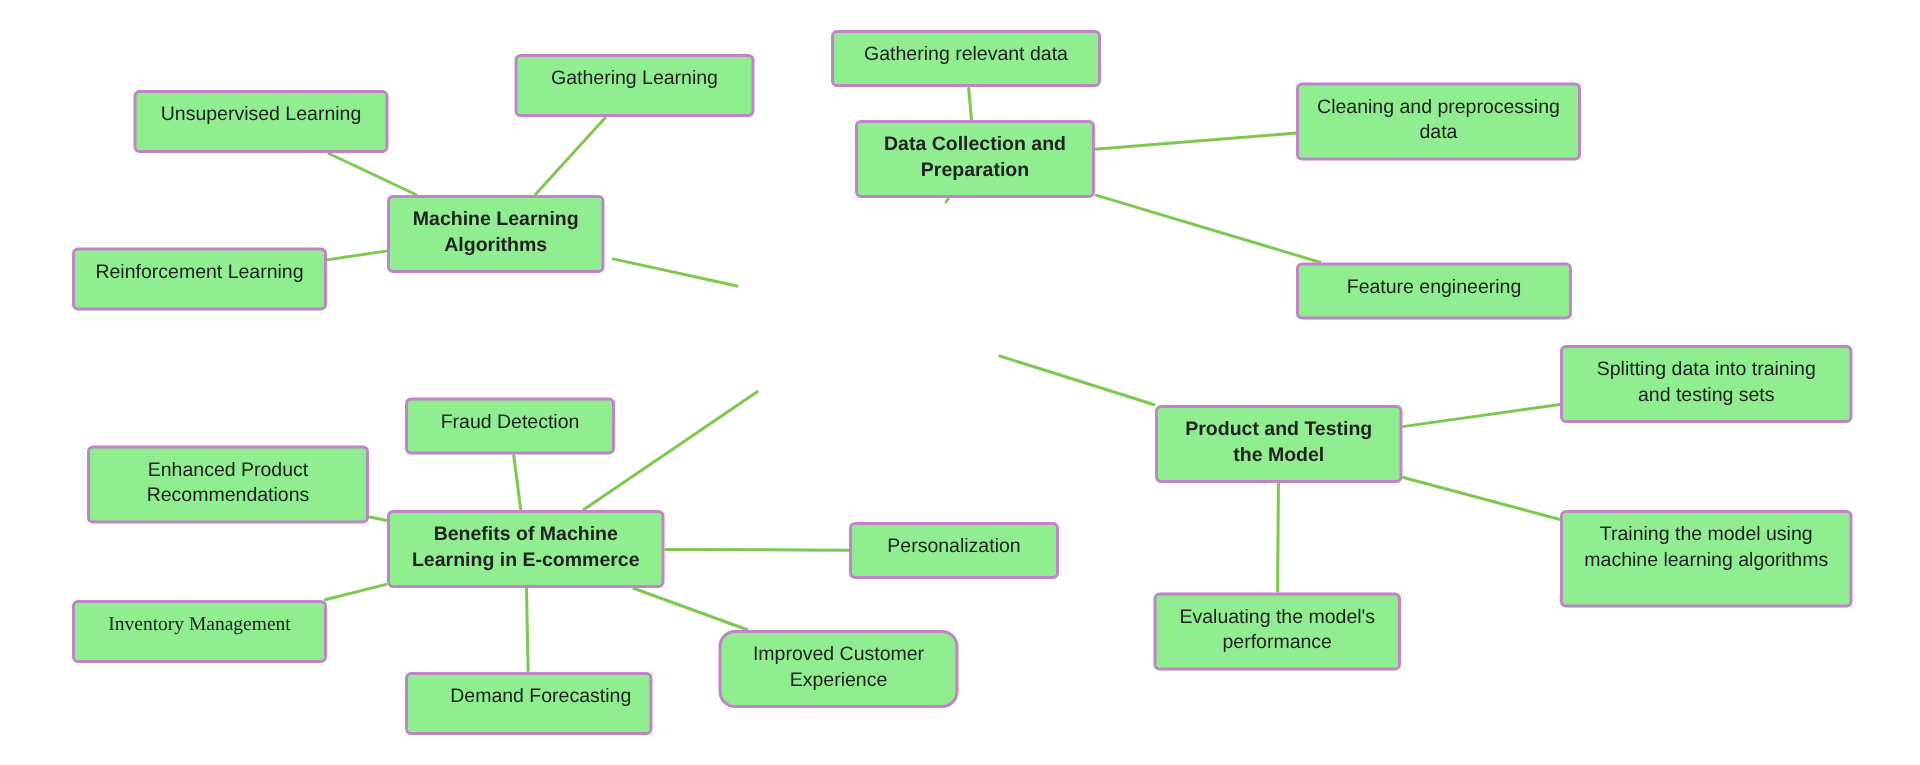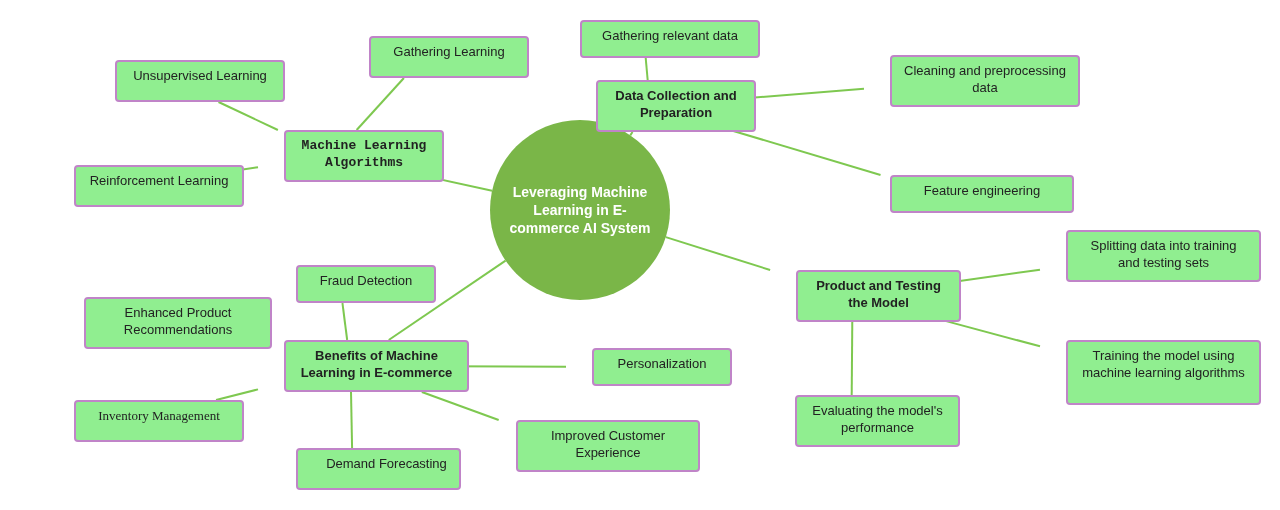--- a/index.html
+++ b/index.html
@@ -39,21 +39,20 @@
     .node {
       position: absolute;
       background: #90ee90;
       border: 2px solid #c084c8;
       border-radius: 4px;
       padding: 6px 10px;
       font-size: 13px;
       text-align: center;
       color: #222;
       line-height: 1.3;
-      margin-left: 26px;
     }
     .node.mid {
       background: #90ee90;
       border: 2px solid #c084c8;
       font-weight: bold;
     }
   </style>
 </head>
 <body>
 
@@ -72,27 +71,24 @@
       <line x1="935" y1="318.14473684210526" x2="1040" y2="346.32894736842104" stroke="#7ec850" stroke-width="2"></line>
       <line x1="852.292" y1="322" x2="851.708" y2="395" stroke="#7ec850" stroke-width="2"></line>
       <line x1="505.56756756756755" y1="260.5945945945946" x2="388.75" y2="340" stroke="#7ec850" stroke-width="2"></line>
       <line x1="347.1707317073171" y1="340" x2="342.4329268292683" y2="303" stroke="#7ec850" stroke-width="2"></line>
       <line x1="443" y1="366.32399299474605" x2="566" y2="366.7548161120841" stroke="#7ec850" stroke-width="2"></line>
       <line x1="258" y1="347.0595238095238" x2="223" y2="339.89285714285717" stroke="#7ec850" stroke-width="2"></line>
       <line x1="258" y1="389.39080459770116" x2="216.04545454545456" y2="400" stroke="#7ec850" stroke-width="2"></line>
       <line x1="351.00485436893206" y1="392" x2="352.09223300970876" y2="448" stroke="#7ec850" stroke-width="2"></line>
       <line x1="421.8375" y1="392" x2="498.6625" y2="420" stroke="#7ec850" stroke-width="2"></line>
     </svg>
-  <div id="center-node" class="center-node" style="width: 180px; height: 180px; left: 490px; top: 120px; padding: 10px;">Leveraging Machine
-Learning in E-commerce AI
-System</div>
   <div id="nodes-container">
       <div class="node" style="left: 89px; top: 60px; width: 170px; min-height: 42px;">Unsupervised Learning</div>
       <div class="node" style="left: 343px; top: 36px; width: 160px; min-height: 42px;">Gathering Learning</div>
-      <div class="node mid" style="left: 258px; top: 130px; width: 160px; min-height: 52px; font-family: Liberation Mono, monospace;">Machine Learning
+      <div class="node mid" style="left: 258px; top: 130px; width: 145px; min-height: 52px;">Machine Learning
 Algorithms</div>
       <div class="node" style="left: 48px; top: 165px; width: 170px; min-height: 42px;">Reinforcement Learning</div>
       <div class="node mid" style="left: 570px; top: 80px; width: 160px; min-height: 52px;">Data Collection and
 Preparation</div>
       <div class="node" style="left: 554px; top: 20px; width: 180px; min-height: 38px;">Gathering relevant data</div>
       <div class="node" style="left: 864px; top: 55px; width: 190px; min-height: 52px;">Cleaning and preprocessing
 data</div>
       <div class="node" style="left: 864px; top: 175px; width: 184px; min-height: 38px;">Feature engineering</div>
       <div class="node mid" style="left: 770px; top: 270px; width: 165px; min-height: 52px;">Product and Testing the
 Model</div>
@@ -104,16 +100,16 @@
       <div class="node" style="left: 769px; top: 395px; width: 165px; min-height: 52px;">Evaluating the model's
 performance</div>
       <div class="node mid" style="left: 258px; top: 340px; width: 185px; min-height: 52px;">Benefits of Machine
 Learning in E-commerce</div>
       <div class="node" style="left: 270px; top: 265px; width: 140px; min-height: 38px;">Fraud Detection</div>
       <div class="node" style="left: 566px; top: 348px; width: 140px; min-height: 38px;">Personalization</div>
       <div class="node" style="left: 58px; top: 297px; width: 188px; min-height: 52px;">Enhanced Product
 Recommendations</div>
       <div class="node" style="left: 48px; top: 400px; width: 170px; min-height: 42px; font-family: Liberation Serif, serif;">Inventory Management</div>
       <div class="node" style="left: 270px; top: 448px; width: 165px; min-height: 42px; padding-left: 26px;">Demand Forecasting</div>
-      <div class="node" style="left: 490px; top: 420px; width: 184px; min-height: 52px;">Improved Customer
+      <div class="node" style="left: 479px; top: 420px; width: 160px; min-height: 52px; border-radius: 11px;">Improved Customer
 Experience</div>
     </div>
 </div>
 
 </body></html>

